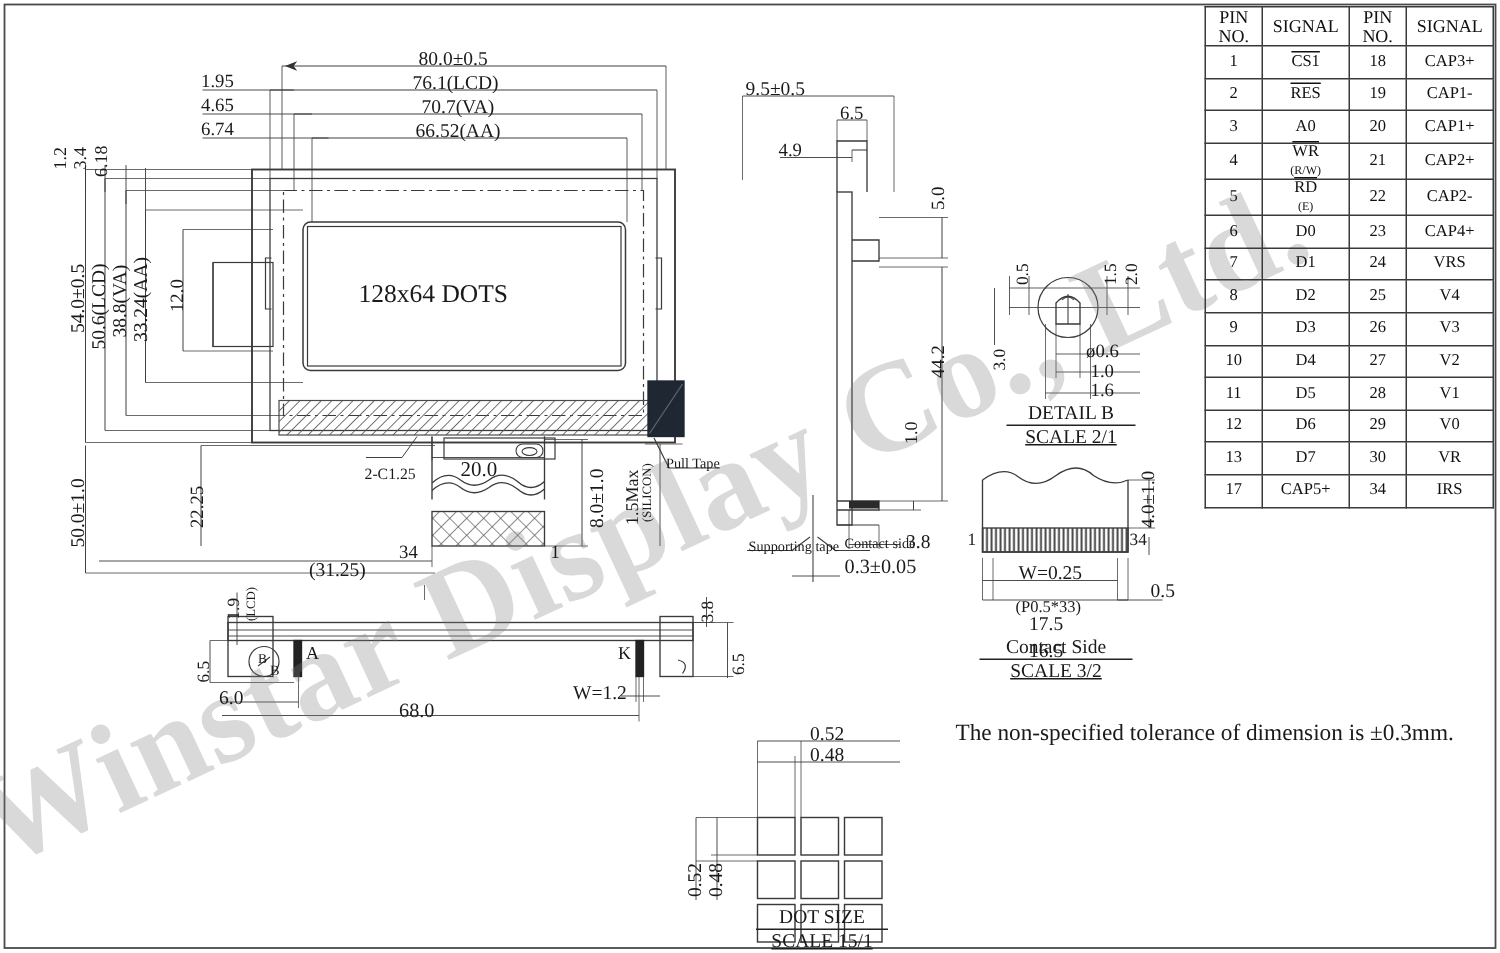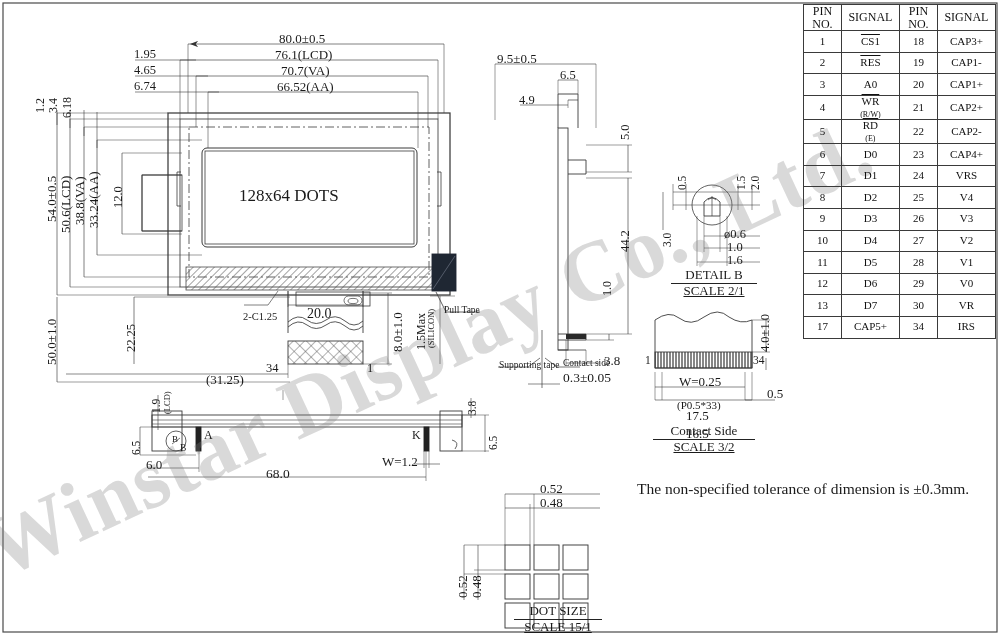--- a/index.html
+++ b/index.html
@@ -401,21 +401,21 @@
   <div class="txt v" style="left:487px;top:450px;font-size:11.5px;">6.5</div>
   <div class="txt" style="left:204px;top:428px;font-size:12px;">A</div>
   <div class="txt" style="left:180px;top:443px;font-size:9.5px;">B</div>
   <div class="txt" style="left:412px;top:428px;font-size:12px;">K</div>
   <div class="txt" style="left:172px;top:434px;font-size:9px;">B</div>
 
   <div class="txt" style="left:540px;top:481px;font-size:13px;">0.52</div>
   <div class="txt" style="left:540px;top:495px;font-size:13px;">0.48</div>
   <div class="txt v" style="left:455px;top:598px;font-size:13px;">0.52</div>
   <div class="txt v" style="left:469px;top:598px;font-size:13px;">0.48</div>
-  <div class="cap" style="left:504px;top:604px;width:88px;padding-left:10px;">
+  <div class="cap" style="left:504px;top:604px;width:88px;">
     <span class="l1">DOT SIZE</span>
     <span class="l2">SCALE 15/1</span>
   </div>
 
   <div class="note">The non-specified tolerance of dimension is  ±0.3mm.</div>
 </div>
 
 <table class="tbl">
   <thead>
     <tr>

